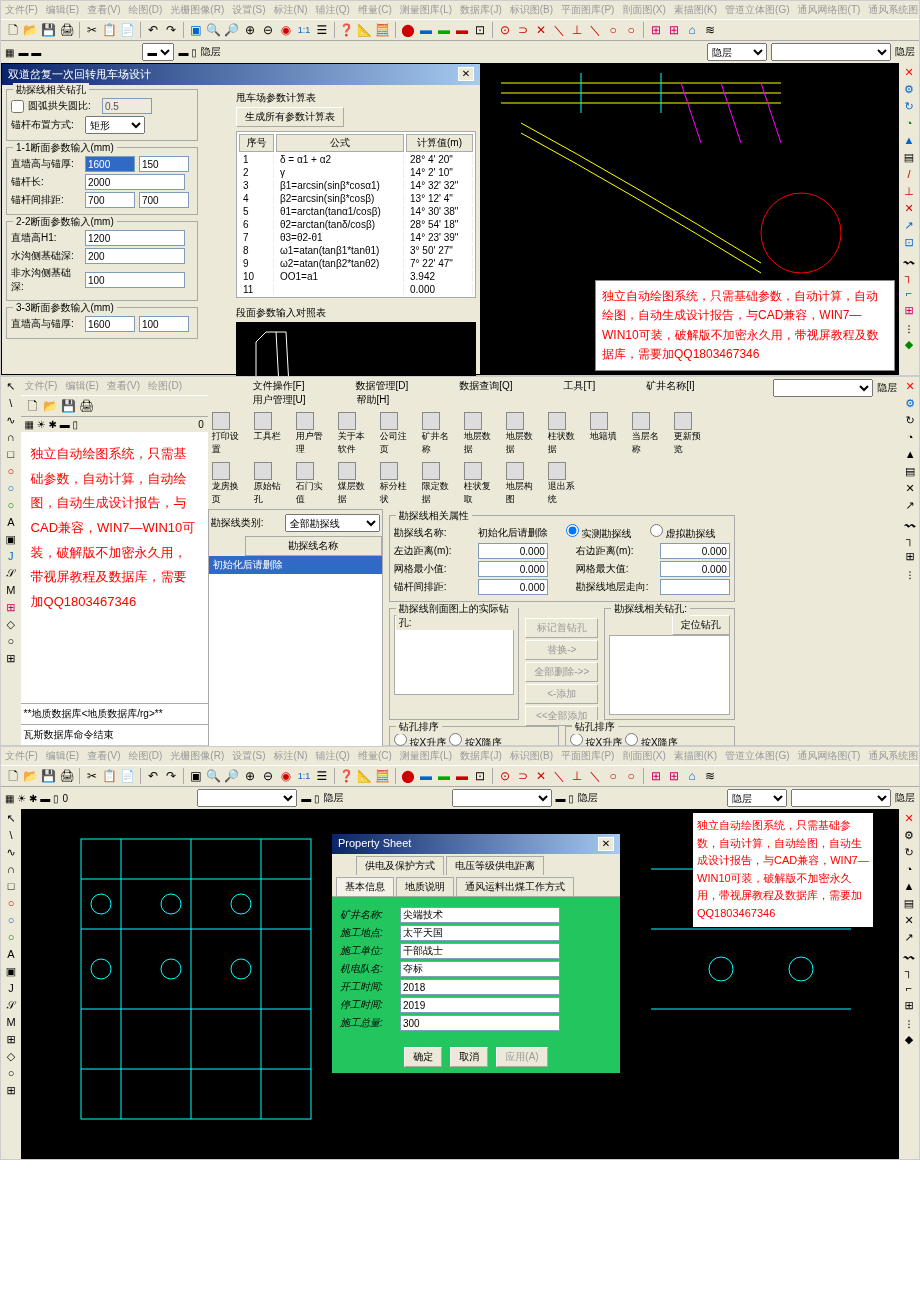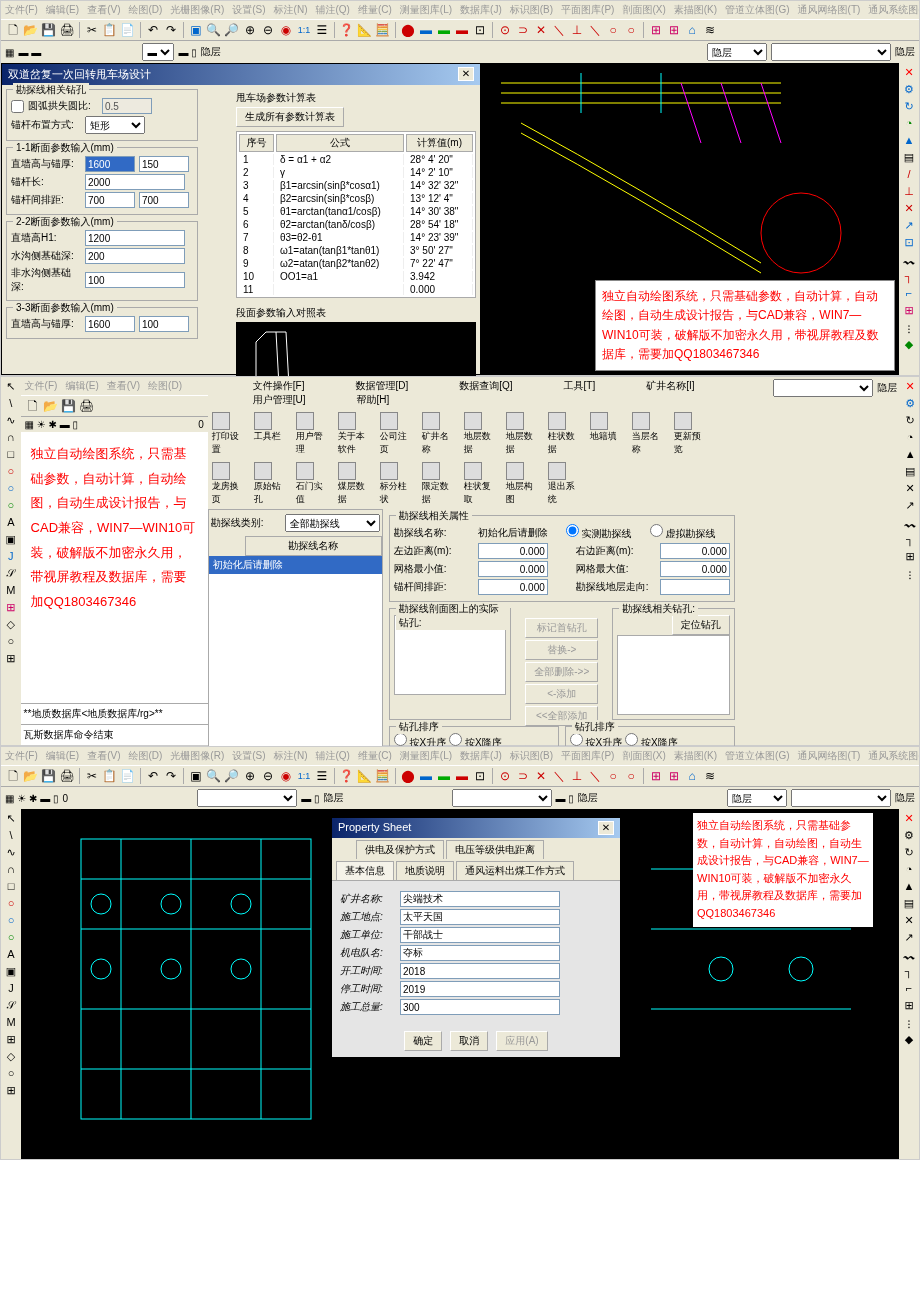--- a/index.html
+++ b/index.html
@@ -57,21 +57,21 @@
 .props2 .row input[type=text] { width: 70px; text-align: right; background: #fff; }
 .radio { font-size: 10px; }
 .btnrow { display: flex; gap: 8px; justify-content: center; margin-top: 8px; }
 .btnrow button { padding: 2px 6px; font-size: 10px; }
 .right2 { width: 180px; background: #ece9d8; }
 .footer2 { background: #fff; border-top: 1px solid #aaa; padding: 3px; font-size: 10px; }
 .status2 { background: #ece9d8; padding: 2px 4px; font-size: 10px; }
 .section3 { position: relative; }
 .main3 { display: flex; height: 350px; background: #000; }
 .black3 { flex: 1; background: #000; position: relative; }
-.propsheet { position: absolute; left: 310px; top: 8px; width: 290px; background: #e5e5e5; border: 1px solid #000; }
+.propsheet { position: absolute; left: 310px; top: 24px; width: 290px; background: #22c55e; border: 1px solid #000; }
 .propsheet .tabrow { display: flex; background: #ece9d8; padding: 2px 4px 0; gap: 2px; font-size: 10px; }
 .propsheet .tab { border: 1px solid #aaa; border-bottom: none; padding: 2px 8px; background: #ece9d8; }
 .propsheet .tabbody { padding: 8px; border-top: 1px solid #aaa; }
 .propsheet .row label { width: 56px; font-style: italic; }
 .propsheet .row input { width: 160px; }
 .propsheet .btns { display: flex; justify-content: center; gap: 8px; padding: 6px; }
 .redtext3 { position: absolute; right: 26px; top: 4px; width: 180px; background: #fff; color: #f00; font-size: 11px; padding: 4px; line-height: 1.6; }
 .cmdline { background: #fff; color: #000; font-family: monospace; font-size: 10px; padding: 2px 4px; border-top: 1px solid #aaa; }
 svg.diag { position: absolute; top: 0; left: 0; }
 </style>
@@ -489,21 +489,21 @@
               <input type="text" value="0.000" style="">
           </div>
           <div class="row">
             <label>锚杆间排距:</label>
               <input type="text" value="0.000" style="">
             <span style="width:20px"></span>
             <label>勘探线地层走向:</label>
               <input type="text" style="">
           </div>
         </div>
-        <div style="display:flex;gap:14px">
+        <div style="display:flex;gap:6px">
           <div class="groupbox" style="flex:1">
             <div class="legend">勘探线剖面图上的实际钻孔:</div>
             <div style="background:#fff;height:80px;border:1px solid #aaa"></div>
           </div>
           <div style="display:flex;flex-direction:column;gap:2px;padding-top:10px">
             <button class="win" disabled="" style="color:#999">标记首钻孔</button>
             <button class="win" disabled="" style="color:#999">替换-&gt;</button>
             <button class="win" disabled="" style="color:#999">全部删除-&gt;&gt;</button>
             <button class="win" disabled="" style="color:#999">&lt;-添加</button>
             <button class="win" disabled="" style="color:#999">&lt;&lt;全部添加</button>

